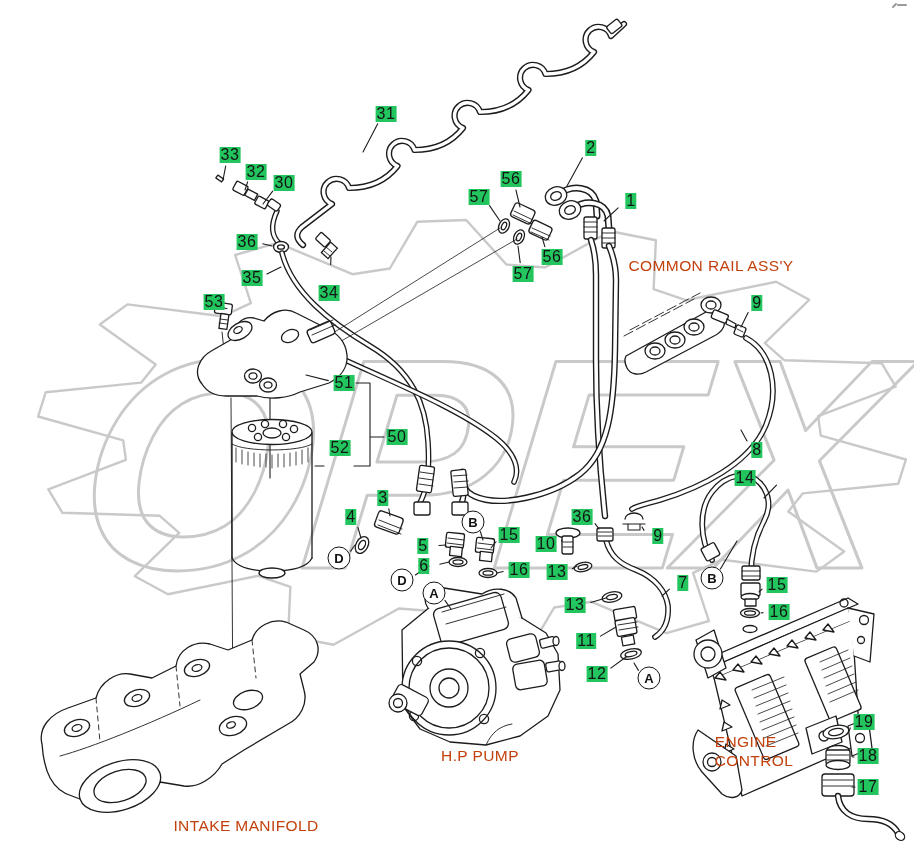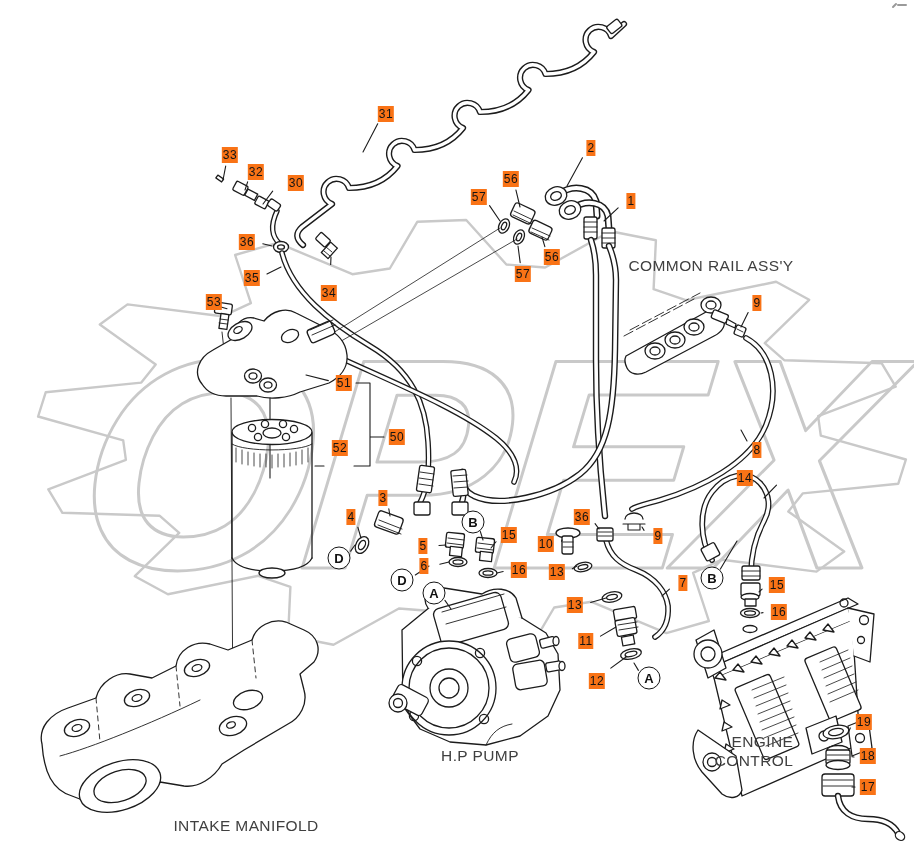--- a/index.html
+++ b/index.html
@@ -4,33 +4,33 @@
 <style>
   html,body{margin:0;padding:0;background:#fff;}
   .stage{
     position:relative;width:914px;height:862px;background:#ffffff;overflow:hidden;
     font-family:"Liberation Sans",sans-serif;color:#111;
   }
   .stage svg{position:absolute;left:0;top:0;}
   #labels{position:absolute;left:0;top:0;width:100%;height:100%;pointer-events:none;}
   .callout{
     position:absolute;transform:translate(-50%,-50%);
-    font-size:12px;line-height:16px;color:#141414;white-space:nowrap;letter-spacing:.5px;
-    background:#f97316;padding:0 1px;
+    font-size:16px;line-height:16px;color:#141414;white-space:nowrap;letter-spacing:.5px;
+    background:#22c55e;padding:0 1px;
   }
   .refletter{
     position:absolute;transform:translate(-50%,-50%);
     width:23px;height:23px;border:1.6px solid #141414;border-radius:50%;
     display:flex;align-items:center;justify-content:center;
     font-size:13px;font-weight:bold;background:#fff;box-sizing:border-box;
   }
   .section-label{
     position:absolute;transform:translate(-50%,-50%);
-    font-size:15.5px;line-height:19px;color:#404040;letter-spacing:.4px;
-    text-align:right;white-space:nowrap;
+    font-size:15.5px;line-height:19px;color:#c2410c;letter-spacing:.4px;
+    text-align:left;white-space:nowrap;
   }
 </style>
 </head>
 <body>
 
 <div class="stage">
 <svg width="914" height="862" viewBox="0 0 914 862" stroke-linecap="round" stroke-linejoin="round">
 
   <g stroke="#c9c9c9" fill="none" stroke-width="2.4">
     <path id="gear-path" d="M881.6,363.2 L895.7,386.6 L818.1,416.2 L820.8,435.7 L905.9,459.5 L898.3,483.7 L802.7,493.4 L788.3,511.6 L844.2,551.5 L816.5,571.6 L721.9,559.7 L693.1,572.9 L708.9,621.0 L666.4,633.1 L591.6,601.8 L554.2,607.5 L526.6,654.3 L477.8,656.0 L437.6,611.5 L398.9,608.5 L333.5,644.7 L288.1,635.7 L290.4,586.9 L258.2,575.8 L167.9,594.2 L134.8,576.2 L179.2,532.8 L159.8,515.8 L62.4,512.8 L48.3,489.4 L125.9,459.8 L123.2,440.3 L38.1,416.5 L45.7,392.3 L141.3,382.6 L155.7,364.4 L99.8,324.5 L127.5,304.4 L222.1,316.3 L250.9,303.1 L235.1,255.0 L277.6,242.9 L352.4,274.2 L389.8,268.5 L417.4,221.7 L466.2,220.0 L506.4,264.5 L545.1,267.5 L610.5,231.3 L655.9,240.3 L653.6,289.1 L685.8,300.2 L776.1,281.8 L809.2,299.8 L764.8,343.2 L784.2,360.2 Z"></path>
@@ -346,21 +346,21 @@
           <line x1="444.922999890392" y1="600.4019387492539" x2="451" y2="609"></line>
           <line x1="638.3933982822018" y1="670.3632467631853" x2="634" y2="663"></line>
           <line x1="720.3978611691698" y1="569.0512391381327" x2="737" y2="541"></line>
         </g>
   </g>
 </svg>
 
 <div id="labels">
       <span class="callout" style="left: 230px; top: 155px;">33</span>
       <span class="callout" style="left: 256px; top: 172px;">32</span>
-      <span class="callout" style="left: 284px; top: 183px; margin-left: 12px;">30</span>
+      <span class="callout" style="left: 284px; top: 183px;">30</span>
       <span class="callout" style="left: 247px; top: 242px;">36</span>
       <span class="callout" style="left: 252px; top: 278px;">35</span>
       <span class="callout" style="left: 329px; top: 276px; margin-top: 17px;">34</span>
       <span class="callout" style="left: 386px; top: 114px;">31</span>
       <span class="callout" style="left: 479px; top: 197px;">57</span>
       <span class="callout" style="left: 511px; top: 179px;">56</span>
       <span class="callout" style="left: 591px; top: 148px;">2</span>
       <span class="callout" style="left: 631px; top: 201px;">1</span>
       <span class="callout" style="left: 552px; top: 257px;">56</span>
       <span class="callout" style="left: 523px; top: 274px;">57</span>
@@ -377,21 +377,21 @@
       <span class="callout" style="left: 424px; top: 566px;">6</span>
       <span class="callout" style="left: 509px; top: 535px;">15</span>
       <span class="callout" style="left: 519px; top: 570px;">16</span>
       <span class="callout" style="left: 546px; top: 544px; text-align: center;">10</span>
       <span class="callout" style="left: 557px; top: 572px;">13</span>
       <span class="callout" style="left: 582px; top: 517px;">36</span>
       <span class="callout" style="left: 658px; top: 536px;">9</span>
       <span class="callout" style="left: 575px; top: 605px;">13</span>
       <span class="callout" style="left: 683px; top: 583px;">7</span>
       <span class="callout" style="left: 586px; top: 641px;">11</span>
-      <span class="callout" style="left: 597px; top: 674px; margin-top: 7px;">12</span>
+      <span class="callout" style="left: 597px; top: 674px;">12</span>
       <span class="callout" style="left: 777px; top: 585px;">15</span>
       <span class="callout" style="left: 779px; top: 612px;">16</span>
       <span class="callout" style="left: 864px; top: 722px;">19</span>
       <span class="callout" style="left: 868px; top: 756px;">18</span>
       <span class="callout" style="left: 868px; top: 787px;">17</span>
       <span class="refletter" style="left: 339px; top: 558px;">D</span>
       <span class="refletter" style="left: 473px; top: 522px;">B</span>
       <span class="refletter" style="left: 402px; top: 580px;">D</span>
       <span class="refletter" style="left: 434px; top: 593px;">A</span>
       <span class="refletter" style="left: 649px; top: 678px;">A</span>

